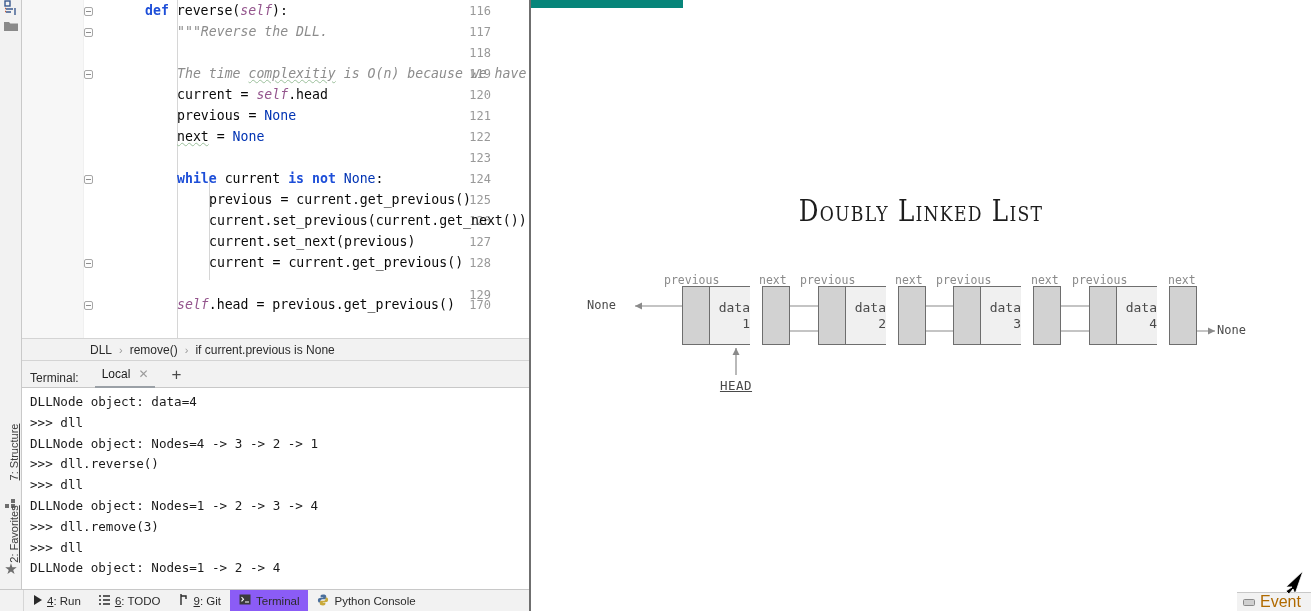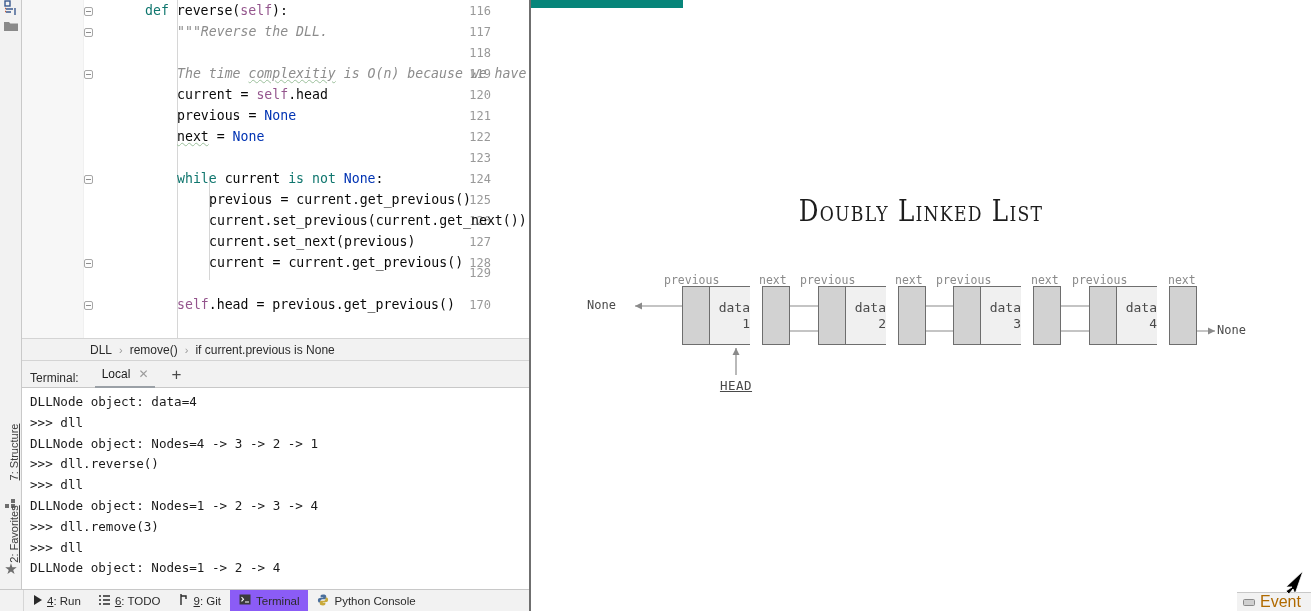--- a/index.html
+++ b/index.html
@@ -62,23 +62,23 @@
     content: ""; position: absolute; left: 1px; top: 3px; width: 5px; height: 1px; background: #8d8d8d;
   }
   #code {
     position: absolute; left: 62px; top: 0; width: 447px; height: 338px;
   }
   .cl {
     position: absolute; left: 0; white-space: pre;
     font-family: "DejaVu Sans Mono", monospace; font-size: 13.2px;
     color: #080808; letter-spacing: 0px;
   }
-  .kw  { color: #0f766e; font-weight: 400; }
+  .kw  { color: #1d4ed8; font-weight: 700; }
   .kw2 { color: #0033b3; }
-  .self{ color: #94558d; }
+  .self{ color: #94558d; font-style: italic; }
   .cmt { color: #8c8c8c; font-style: italic; }
   .plain { color: #080808; }
   .typo { text-decoration: underline; text-decoration-style: wavy; text-decoration-color: #9bbf9b; text-decoration-thickness: 1px; }
   .indent-guide { position:absolute; width:1px; background:#d6d6d6; }
 
   
   #breadcrumb {
     position: absolute; left: 22px; top: 338px; width: 509px; height: 23px;
     background: #f2f2f2; border-top: 1px solid #d4d4d4; border-bottom: 1px solid #d4d4d4;
     display: flex; align-items: center; padding-left: 68px; gap: 7px;
@@ -228,21 +228,21 @@
       <div class="ln" style="top:67px">119</div>
       <div class="ln" style="top:88px">120</div>
       <div class="ln" style="top:109px">121</div>
       <div class="ln" style="top:130px">122</div>
       <div class="ln" style="top:151px">123</div>
       <div class="ln" style="top:172px">124</div>
       <div class="ln" style="top:193px">125</div>
       <div class="ln" style="top:214px">126</div>
       <div class="ln" style="top:235px">127</div>
       <div class="ln" style="top:256px">128</div>
-      <div class="ln" style="top:266px">129</div>
+      <div class="ln" style="top:288px">129</div>
       <div class="ln" style="top:298px">170</div>
 
       <div class="fold" style="top:7px"></div>
       <div class="fold" style="top:28px"></div>
       <div class="fold" style="top:70px"></div>
       <div class="fold" style="top:175px"></div>
       <div class="fold" style="top:259px"></div>
       <div class="fold" style="top:301px"></div>
 
       <div id="code">

